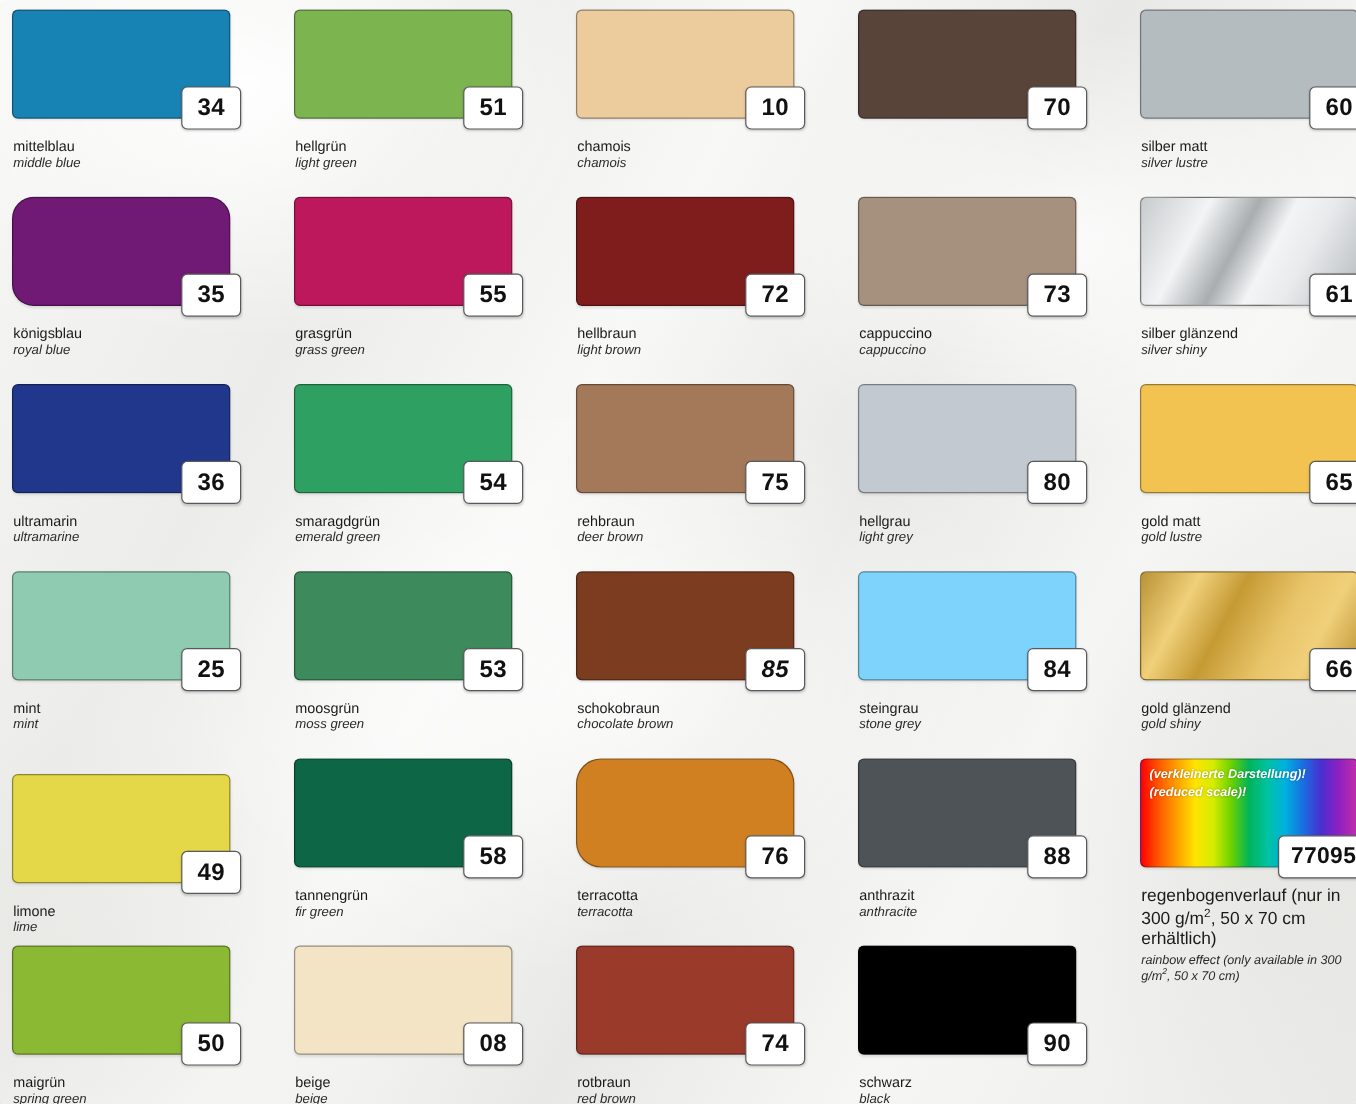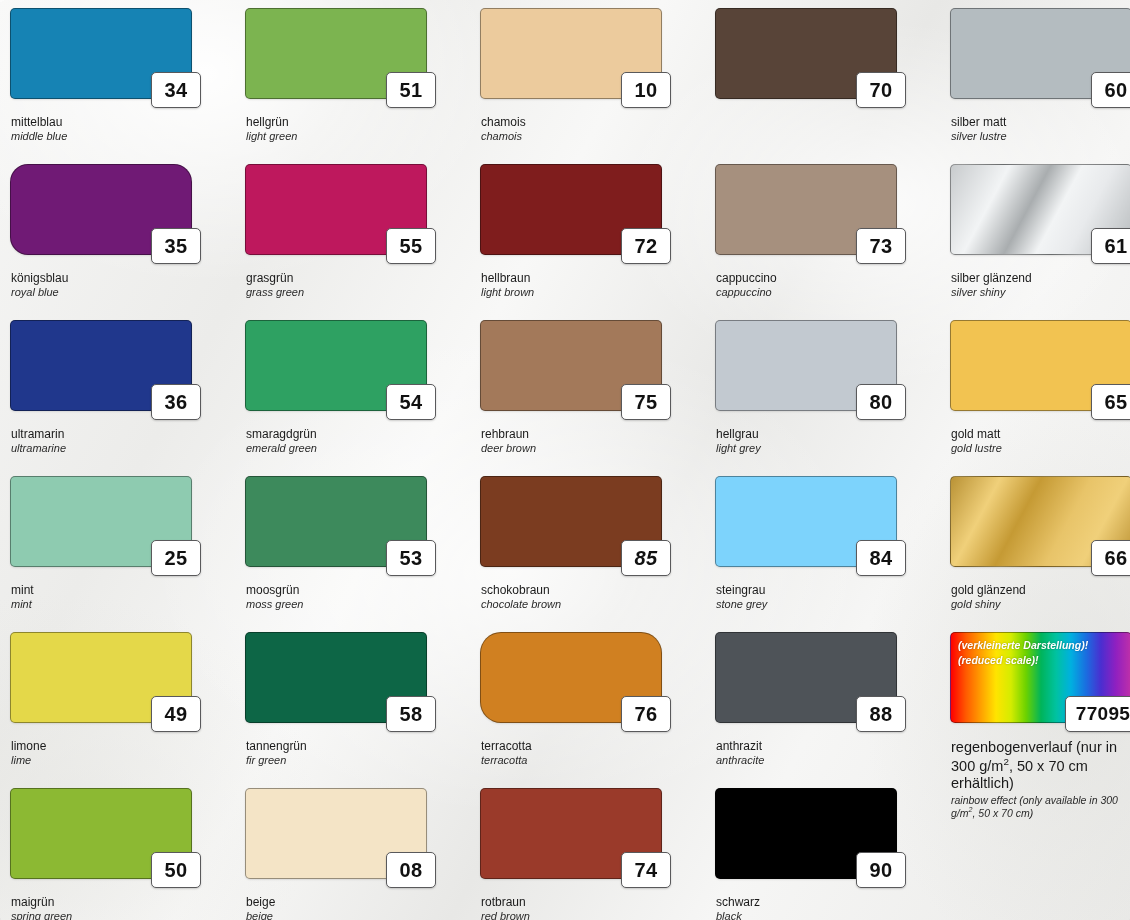--- a/index.html
+++ b/index.html
@@ -311,21 +311,21 @@
     <div class="cell">
       <div class="swatch" style="background: linear-gradient(118deg,#b99235 0%,#f0d07a 22%,#c59a34 40%,#e8c469 62%,#f0d07a 78%,#b98f2f 100%);">
         <div class="badge">66</div>
       </div>
       <div class="caption">
         <div class="name-de">gold glänzend</div>
         <div class="name-en">gold shiny</div>
       </div>
     </div>
     <div class="cell">
-      <div class="swatch" style="background:#e4d849;">
+      <div class="swatch" style="background:#e4d849;margin-top:13px;">
         <div class="badge">49</div>
       </div>
       <div class="caption">
         <div class="name-de">limone</div>
         <div class="name-en">lime</div>
       </div>
     </div>
     <div class="cell">
       <div class="swatch" style="background:#0d6646;">
         <div class="badge">58</div>

